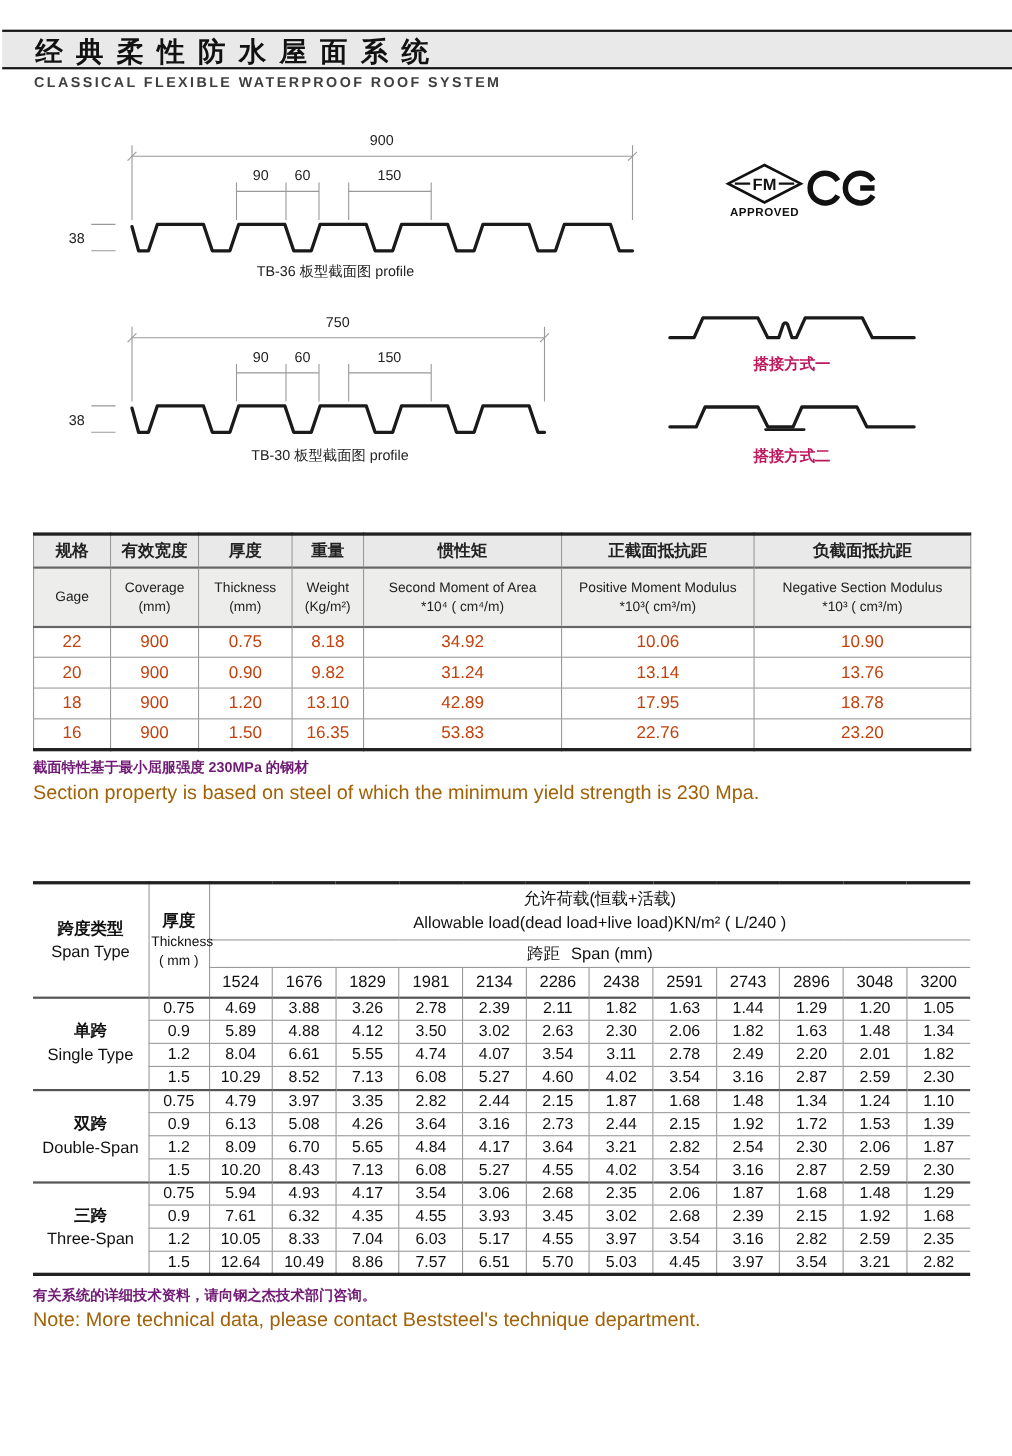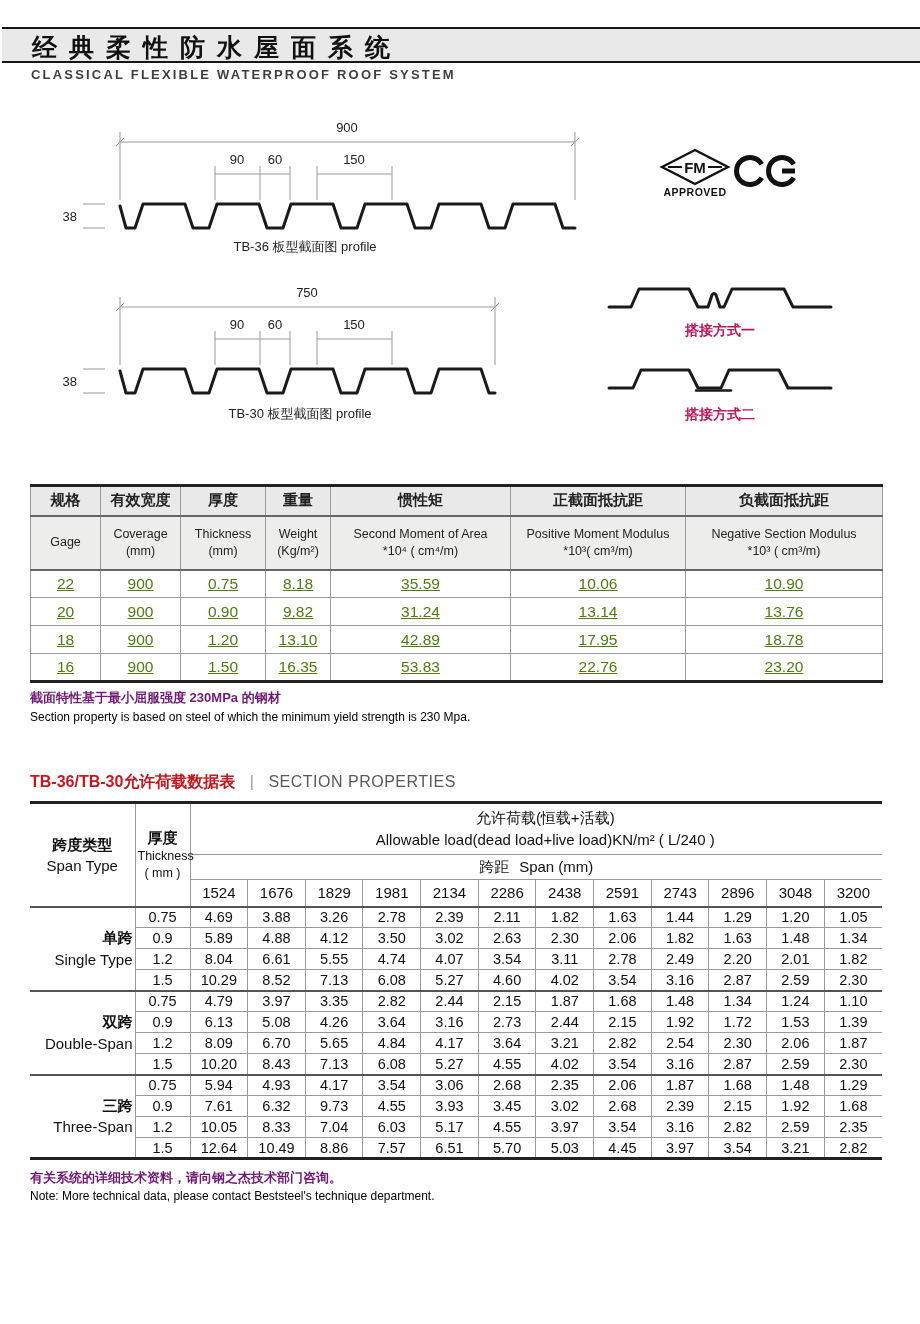--- a/index.html
+++ b/index.html
@@ -41,41 +41,41 @@
 
   
   table{border-collapse:collapse;table-layout:fixed;}
   td{text-align:center;vertical-align:middle;padding:0 2px;box-sizing:border-box;}
 
   .t1{position:absolute;left:30px;top:484px;width:852px;
       border-top:3px solid #222;border-bottom:3px solid #222;}
   .t1 td{border:1px solid #999;}
   .t1 tr.hcn td{background:#e9e9e9;height:30px;font-size:15px;font-weight:bold;color:#222;border-bottom:2px solid #666;}
   .t1 tr.hen td{background:#ededec;height:54px;font-size:12.5px;color:#222;border-bottom:2px solid #666;line-height:1.3;}
-  .t1 tr.dr td{height:28px;font-size:15.5px;color:#4d7c0f;text-decoration:underline;}
+  .t1 tr.dr td{height:28px;font-size:15.5px;color:#c2410c;}
 
   .t2{position:absolute;left:30px;top:801px;width:852px;
       border-top:3px solid #222;border-bottom:3px solid #222;}
   .t2 td{border:1px solid #999;font-size:14.5px;color:#111;}
   .t2 tr td:first-child{border-left:none;}
   .t2 tr td:last-child{border-right:none;}
   .t2 .hload{height:52px;line-height:1.5;font-size:15px;padding-left:20px;}
   .t2 .hspan{height:25px;font-size:15px;}
   .t2 .spanv td{height:27px;font-size:15px;border-bottom:2px solid #555;}
   .t2 tr.dr td{height:21px;}
   .t2 tr.gsep td{border-top:2px solid #555;}
-  .t2 .glabel{font-size:15px;line-height:1.45;text-align:right;}
+  .t2 .glabel{font-size:15px;line-height:1.45;}
   .t2 .glabel .cn{font-weight:bold;}
   .t2 .hside{font-size:15px;line-height:1.4;}
   .t2 .hside .cn{font-weight:bold;}
   .t2 .hside .sm{font-size:12.5px;line-height:1.35;}
 
   
   .note-cn{position:absolute;left:30px;font-size:13px;font-weight:bold;color:#701a75;}
-  .note-en{position:absolute;left:30px;font-size:12px;color:#000000;}
+  .note-en{position:absolute;left:30px;font-size:18px;color:#a16207;}
 </style>
 </head>
 <body>
 
 <div class="page">
 
   <div class="title-band">
     <div class="title-cn">经典柔性防水屋面系统</div>
   </div>
   <div class="title-en">CLASSICAL FLEXIBLE WATERPROOF ROOF SYSTEM</div>
@@ -214,21 +214,21 @@
           <td>
             <div>Negative Section Modulus</div>
             <div>*10³ ( cm³/m)</div>
           </td>
         </tr>
         <tr class="dr">
           <td>22</td>
           <td>900</td>
           <td>0.75</td>
           <td>8.18</td>
-          <td>35.59</td>
+          <td>34.92</td>
           <td>10.06</td>
           <td>10.90</td>
         </tr>
         <tr class="dr">
           <td>20</td>
           <td>900</td>
           <td>0.90</td>
           <td>9.82</td>
           <td>31.24</td>
           <td>13.14</td>
@@ -251,25 +251,20 @@
           <td>53.83</td>
           <td>22.76</td>
           <td>23.20</td>
         </tr>
       </tbody>
   </table>
 
   <div class="note-cn" style="top:689px;">截面特性基于最小屈服强度 230MPa 的钢材</div>
   <div class="note-en" style="top:710px;">Section property is based on steel of which the minimum yield strength is 230 Mpa.</div>
 
-  <div class="sec-heading" style="top:772px;">
-    <span class="cn">TB-36/TB-30允许荷载数据表</span>
-    <span class="sep">|</span>
-    <span class="en">SECTION PROPERTIES</span>
-  </div>
 
   <table class="t2">
     <colgroup>
       <col style="width:105px">
         <col style="width:55px">
     </colgroup>
     <tbody id="t2-body">
         <tr>
           <td class="hside" rowspan="3">
             <div class="cn">跨度类型</div>
@@ -446,21 +441,21 @@
           <td>2.06</td>
           <td>1.87</td>
           <td>1.68</td>
           <td>1.48</td>
           <td>1.29</td>
         </tr>
         <tr class="dr">
           <td>0.9</td>
           <td>7.61</td>
           <td>6.32</td>
-          <td>9.73</td>
+          <td>4.35</td>
           <td>4.55</td>
           <td>3.93</td>
           <td>3.45</td>
           <td>3.02</td>
           <td>2.68</td>
           <td>2.39</td>
           <td>2.15</td>
           <td>1.92</td>
           <td>1.68</td>
         </tr>

